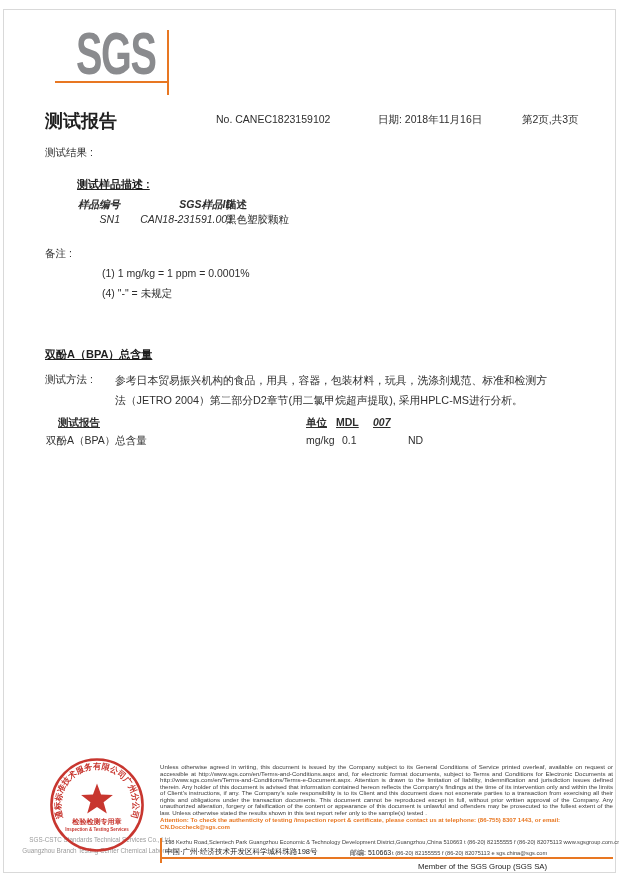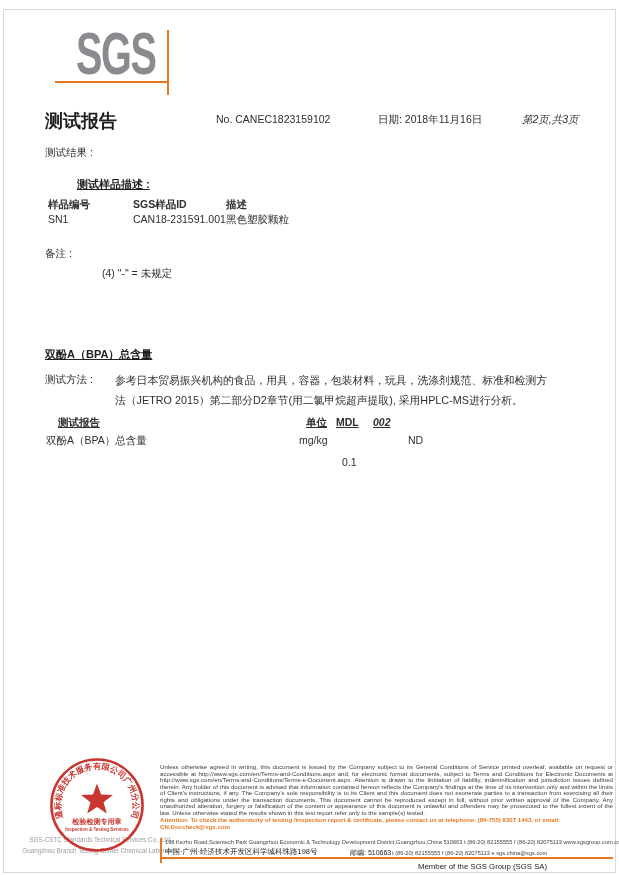--- a/index.html
+++ b/index.html
@@ -25,62 +25,63 @@
   .cell{font-size:10.5px;color:#2e2e2e;}
   .note-line{font-size:10.5px;color:#2e2e2e;line-height:20px;white-space:pre;}
   .method-text{font-size:10.8px;color:#2e2e2e;line-height:19.5px;text-align:justify;}
   .company-gray{font-size:6.3px;color:#9a9a9a;line-height:10.5px;text-align:center;white-space:nowrap;}
   .disclaimer{font-size:6.1px;line-height:6.5px;color:#3c3c3c;text-align:justify;}
   .attention{font-size:6.1px;line-height:6.6px;color:#e87722;font-weight:bold;margin-top:1px;}
   .addr-en{font-size:5.7px;color:#444;white-space:nowrap;}
   .addr-cn{font-size:7.5px;font-weight:normal;color:#222;white-space:nowrap;}
   .addr-sm{font-size:5.7px;color:#444;white-space:nowrap;}
   .member{font-size:7.8px;color:#222;text-align:right;}
-  .center{text-align:left;}
+  .center{text-align:right;font-style:italic;}
 </style>
 </head>
 <body>
 
 <div class="abs page-border"></div>
 
 <div class="abs logo">SGS</div>
 <div class="abs rule-orange" style="left:55px;top:81px;width:112px;height:2px;"></div>
 <div class="abs rule-orange" style="left:167px;top:30px;width:2px;height:65px;"></div>
 
 <div class="abs title" style="left:45px;top:109px;">测试报告</div>
 <div class="abs hdr" style="left:216px;top:113px;">No. CANEC1823159102</div>
 <div class="abs hdr" style="left:378px;top:113px;">日期: 2018年11月16日</div>
-<div class="abs hdr" style="left:522px;top:113px;font-style:italic;">第2页,共3页</div>
+<div class="abs hdr" style="left:522px;top:113px;">第2页,共3页</div>
 
 <div class="abs lbl" style="left:45px;top:146px;">测试结果 :</div>
 
 <div class="abs sec-head" style="left:45px;top:177px;margin-left:32px;">测试样品描述 :</div>
 <div class="abs cell th center" style="left:48px;top:198px;width:72px;">样品编号</div>
 <div class="abs cell th center" style="left:133px;top:198px;width:100px;">SGS样品ID</div>
 <div class="abs cell th" style="left:226px;top:198px;">描述</div>
 <div class="abs cell center" style="left:48px;top:213px;width:72px;">SN1</div>
 <div class="abs cell center" style="left:133px;top:213px;width:100px;">CAN18-231591.001</div>
 <div class="abs cell" style="left:226px;top:213px;">黑色塑胶颗粒</div>
 
 <div class="abs lbl" style="left:45px;top:247px;">备注 :</div>
 <div class="abs" style="left:102px;top:263px;">
+  <div class="note-line">(1) 1 mg/kg = 1 ppm = 0.0001%</div>
   <div class="note-line">(4) "-" = 未规定</div>
 </div>
 
 <div class="abs sec-head" style="left:45px;top:347px;">双酚A（BPA）总含量</div>
 <div class="abs lbl" style="left:45px;top:373px;">测试方法 :</div>
-<div class="abs method-text" style="left:115px;top:371px;width:432px;">参考日本贸易振兴机构的食品，用具，容器，包装材料，玩具，洗涤剂规范、标准和检测方法（JETRO 2015）第二部分D2章节(用二氯甲烷超声提取), 采用HPLC-MS进行分析。</div>
+<div class="abs method-text" style="left:115px;top:371px;width:432px;">参考日本贸易振兴机构的食品，用具，容器，包装材料，玩具，洗涤剂规范、标准和检测方法（JETRO 2004）第二部分D2章节(用二氯甲烷超声提取), 采用HPLC-MS进行分析。</div>
 
 <div class="abs cell th u" style="left:58px;top:416px;">测试报告</div>
 <div class="abs cell th u" style="left:306px;top:416px;">单位</div>
 <div class="abs cell th u" style="left:336px;top:416px;">MDL</div>
-<div class="abs cell th u it" style="left:373px;top:416px;">002</div>
+<div class="abs cell th u it" style="left:373px;top:416px;">007</div>
 <div class="abs cell" style="left:46px;top:434px;">双酚A（BPA）总含量</div>
-<div class="abs cell" style="left:299px;top:434px;">mg/kg</div>
-<div class="abs cell" style="left:342px;top:456px;">0.1</div>
+<div class="abs cell" style="left:306px;top:434px;">mg/kg</div>
+<div class="abs cell" style="left:342px;top:434px;">0.1</div>
 <div class="abs cell" style="left:375px;top:434px;margin-left:33px;">ND</div>
 
 <div class="abs company-gray" style="left:18px;top:835px;width:165px;">
   <div>SGS-CSTC Standards Technical Services Co., Ltd.</div>
   <div>Guangzhou Branch Testing Center Chemical Laboratory</div>
 </div>
 
 <svg class="abs" style="left:48px;top:756px;" width="98" height="98" viewBox="0 0 100 100">
   <circle cx="50" cy="50" r="46.5" fill="none" stroke="#c8362f" stroke-width="2.6"></circle>
   <path id="stamp-arc" d="M 15.2 62.7 A 37 37 0 1 1 84.8 62.7" fill="none"></path>

